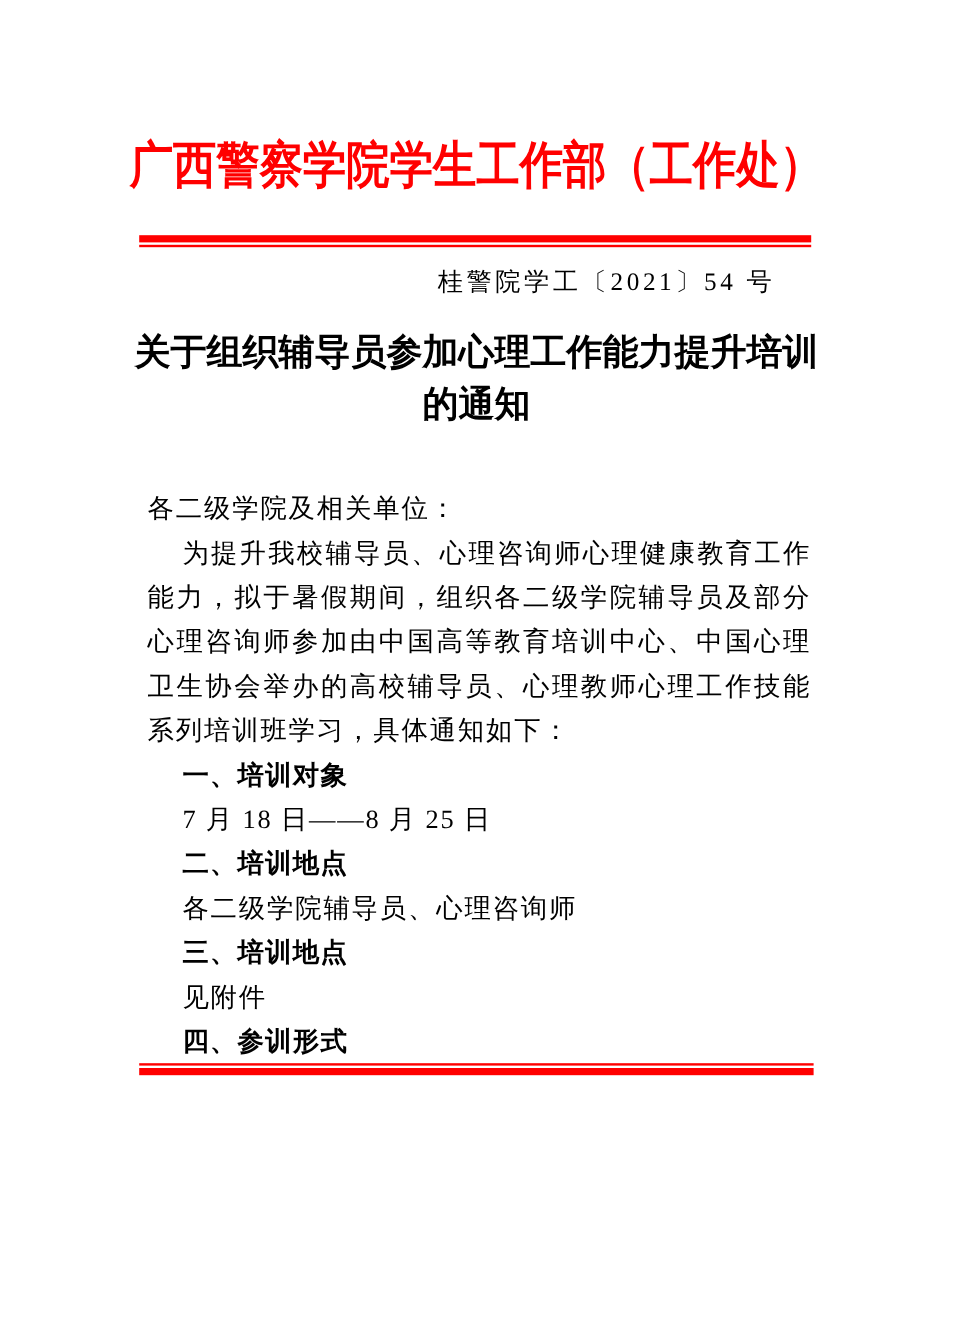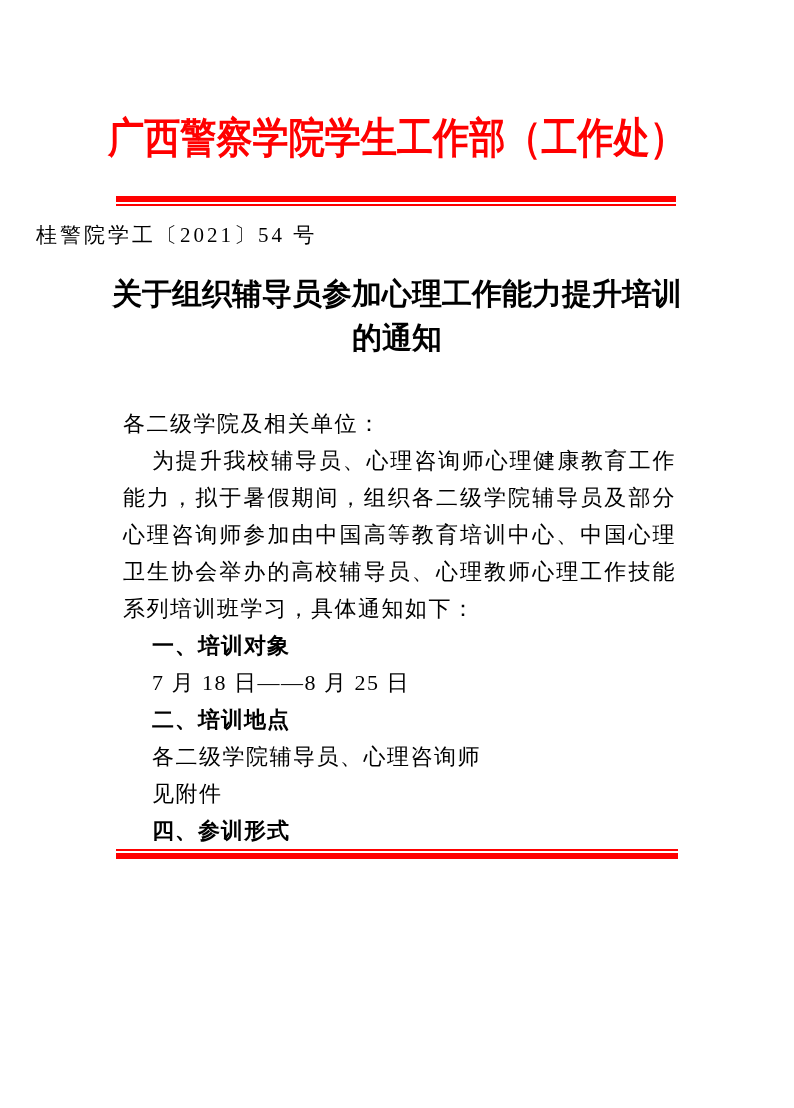--- a/index.html
+++ b/index.html
@@ -31,20 +31,21 @@
   }
   .rule-top {
     margin: 32px 82px 0 80px;
     height: 2px;
     border-top: 6px solid #ff0000;
     border-bottom: 2px solid #ff0000;
   }
   .doc-number {
     margin-top: 16px;
     padding-right: 112px;
+    text-align: right;
     font-size: 21px;
     line-height: 26px;
     letter-spacing: 3px;
   }
   .doc-title {
     margin-top: 24px;
     text-align: center;
     font-family: Liberation Serif, serif;
     font-weight: bold;
     font-size: 30px;
@@ -93,20 +94,21 @@
     <p>各二级学院及相关单位：</p>
 
     <p class="indent">为提升我校辅导员、心理咨询师心理健康教育工作能力，拟于暑假期间，组织各二级学院辅导员及部分心理咨询师参加由中国高等教育培训中心、中国心理卫生协会举办的高校辅导员、心理教师心理工作技能系列培训班学习，具体通知如下：</p>
 
     <p class="indent section-heading">一、培训对象</p>
     <p class="indent">7 月 18 日——8 月 25 日</p>
 
     <p class="indent section-heading">二、培训地点</p>
     <p class="indent">各二级学院辅导员、心理咨询师</p>
 
+    <p class="indent section-heading">三、培训地点</p>
     <p class="indent">见附件</p>
 
     <p class="indent section-heading">四、参训形式</p>
 
 
   </div>
 
   <div class="rule-bottom"></div>
 
 </div>

